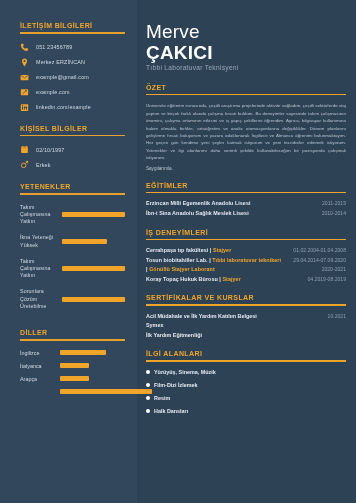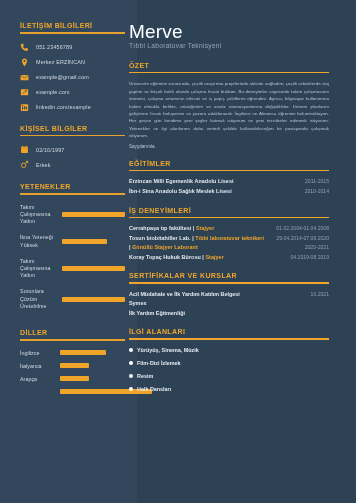--- a/index.html
+++ b/index.html
@@ -41,21 +41,21 @@
   .skill-track{flex:1;height:5px;position:relative;}
   .skill-fill{position:absolute;left:0;top:0;height:5px;background:#f0a52a;border-radius:1px;}
 
   .lang-row{display:flex;align-items:center;margin-bottom:7px;}
   .lang-name{width:40px;flex:0 0 40px;font-size:5.4px;color:#cfd9e4;}
   .lang-track{flex:1;height:5.5px;position:relative;}
   .lang-fill{position:absolute;left:0;top:0;height:5.5px;background:#f0a52a;border-radius:1px;}
   .lang-extra{margin-left:40px;height:5.5px;background:#f0a52a;border-radius:1px;}
 
   
-  .main{position:absolute;left:120px;top:0;width:219px;height:503px;}
+  .main{position:absolute;left:137px;top:0;width:219px;height:503px;}
   .main-inner{padding:22px 10px 0 9px;}
 
   .name-first{
     font-size:19px;font-weight:400;color:#ffffff;line-height:20px;
     letter-spacing:.2px;margin:0;
   }
   .name-last{
     font-size:19px;font-weight:700;color:#ffffff;line-height:21px;
     letter-spacing:.2px;margin:0 0 1px 0;
   }
@@ -216,20 +216,21 @@
         <div class="lang-extra" style="width: 88%;"></div>
       </div>
 
     </div>
   </aside>
 
   <section class="main">
     <div class="main-inner">
 
       <h1 class="name-first">Merve</h1>
+      <h1 class="name-last">ÇAKICI</h1>
       <div class="job-title">Tıbbi Laboratuvar Teknisyeni</div>
 
       <h2 class="sec-title">ÖZET</h2>
       <div class="sec-rule"></div>
       <p class="summary">Üniversite eğitimim esnasında, çeşitli araştırma projelerinde aktivite sağladım, çeşitli sektörlerde staj yaptım ve birçok farklı alanda çalışma fırsatı buldum. Bu deneyimler sayesinde takım çalışmasının önemini, çalışma ortamının etkisini ve iş yapış şekillerini öğrendim. Ayrıca, bilgisayar kullanımına hakim olmakla birlikte, ortaöğretim ve analiz otomasyonlarına değişiklikler. Dönem planlarını geliştirme fırsatı buluyorum ve yazara odaklanarak İngilizce ve Almanca öğrenimi bulunmaktayım. Her geçen gün kendime yeni şeyler katmak istiyorum ve yeni tecrübeler edinmek istiyorum. Yetenekler ve ilgi alanlarımı daha verimli şekilde kullanabileceğim bir pozisyonda çalışmak istiyorum.</p>
       <p class="regards">Saygılarımla.</p>
 
       <h2 class="sec-title">EĞİTİMLER</h2>
       <div class="sec-rule"></div>
       <div>

